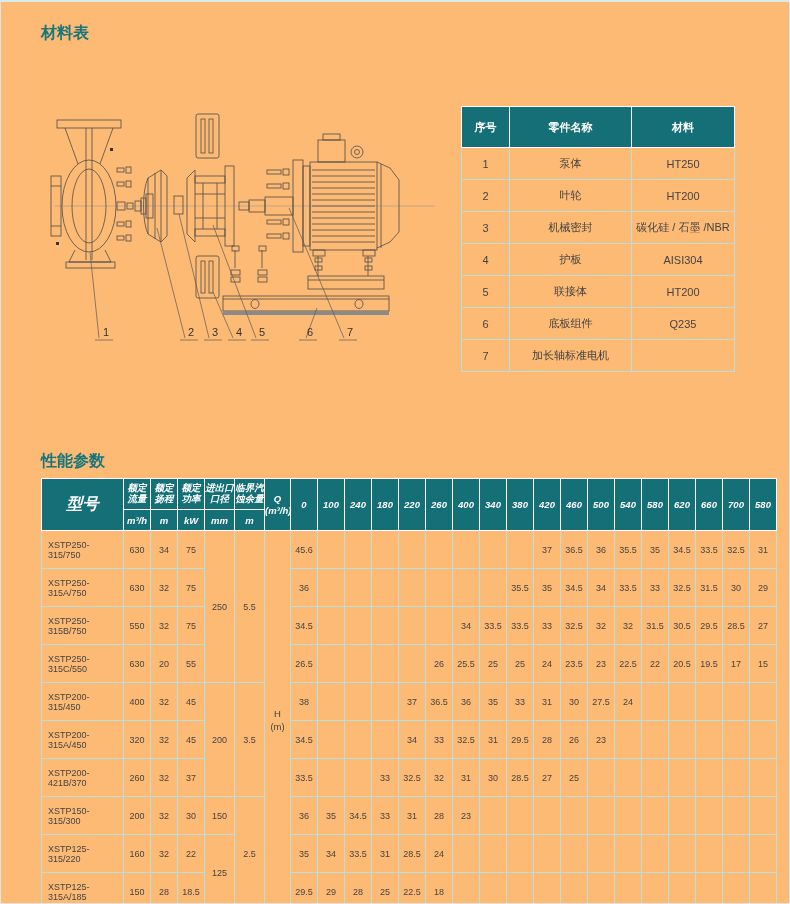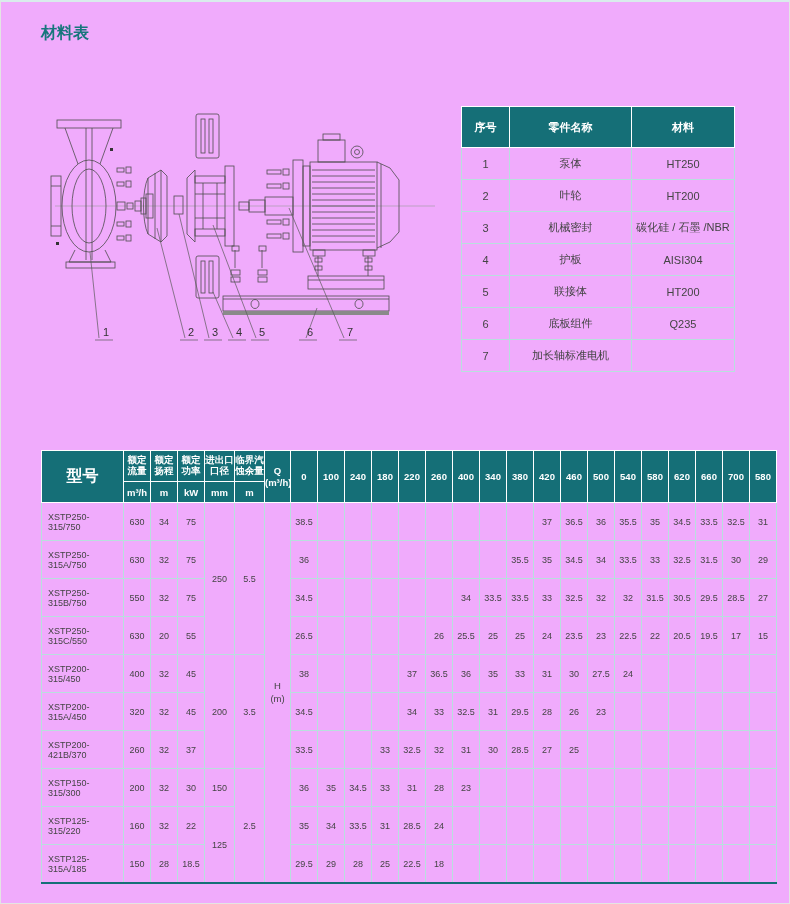--- a/index.html
+++ b/index.html
@@ -1,19 +1,19 @@
 <!DOCTYPE html>
 <html><head>
 <meta charset="utf-8">
 <style>
   html,body{margin:0;padding:0;background:#fff;}
   .page{
     position:relative;
     width:790px;height:904px;
-    background:#f0abfc;
+    background:#fdba74;
     border:1px solid #e4e4e4;
     border-top:2px solid #d9ecec;
     box-sizing:border-box;
     font-family:"Liberation Sans","DejaVu Sans",sans-serif;
     color:#404040;
     overflow:hidden;
     padding:20px 0 0 40px;
   }
   .section-title{
     font-size:16px;
@@ -63,20 +63,21 @@
     border-bottom:2px solid #156f77;
   }
   .perf-table th{
     background:#156f77;
     color:#fff;
     font-weight:bold;
     font-size:9.5px;
     border:1px solid #ffffff;
     text-align:center;
     padding:0;
+    font-style:italic;
   }
   .perf-table th.model-h{font-size:16px;}
   .perf-table th.hdr-name{white-space:pre-line;line-height:1.15;height:30px;}
   .perf-table th.hdr-unit{height:20px;font-weight:bold;margin-top:24px;}
   .perf-table th.q-h{white-space:pre-line;line-height:1.2;}
   .perf-table td{
     border:1px solid #b8dfdd;
     font-size:9px;
     color:#444;
     text-align:center;
@@ -320,20 +321,21 @@
           <tr>
             <td>7</td>
             <td>加长轴标准电机</td>
             <td></td>
           </tr>
         </tbody>
     </table>
   </div>
 
   <div class="perf-section">
+    <h2 class="section-title">性能参数</h2>
     <table class="perf-table">
       <colgroup id="perf-cols">
           <col style="width: 82px;">
           <col style="width: 27px;">
           <col style="width: 27px;">
           <col style="width: 27px;">
           <col style="width: 30px;">
           <col style="width: 30px;">
           <col style="width: 26px;">
           <col style="width: 27px;">
@@ -400,21 +402,21 @@
       <tbody id="perf-body">
           <tr>
             <td class="model-cell">XSTP250-315/750</td>
             <td>630</td>
             <td>34</td>
             <td>75</td>
             <td rowspan="4">250</td>
             <td rowspan="4">5.5</td>
             <td class="body-label" rowspan="10">H
 (m)</td>
-            <td>38.5</td>
+            <td>45.6</td>
             <td></td>
             <td></td>
             <td></td>
             <td></td>
             <td></td>
             <td></td>
             <td></td>
             <td></td>
             <td>37</td>
             <td>36.5</td>

